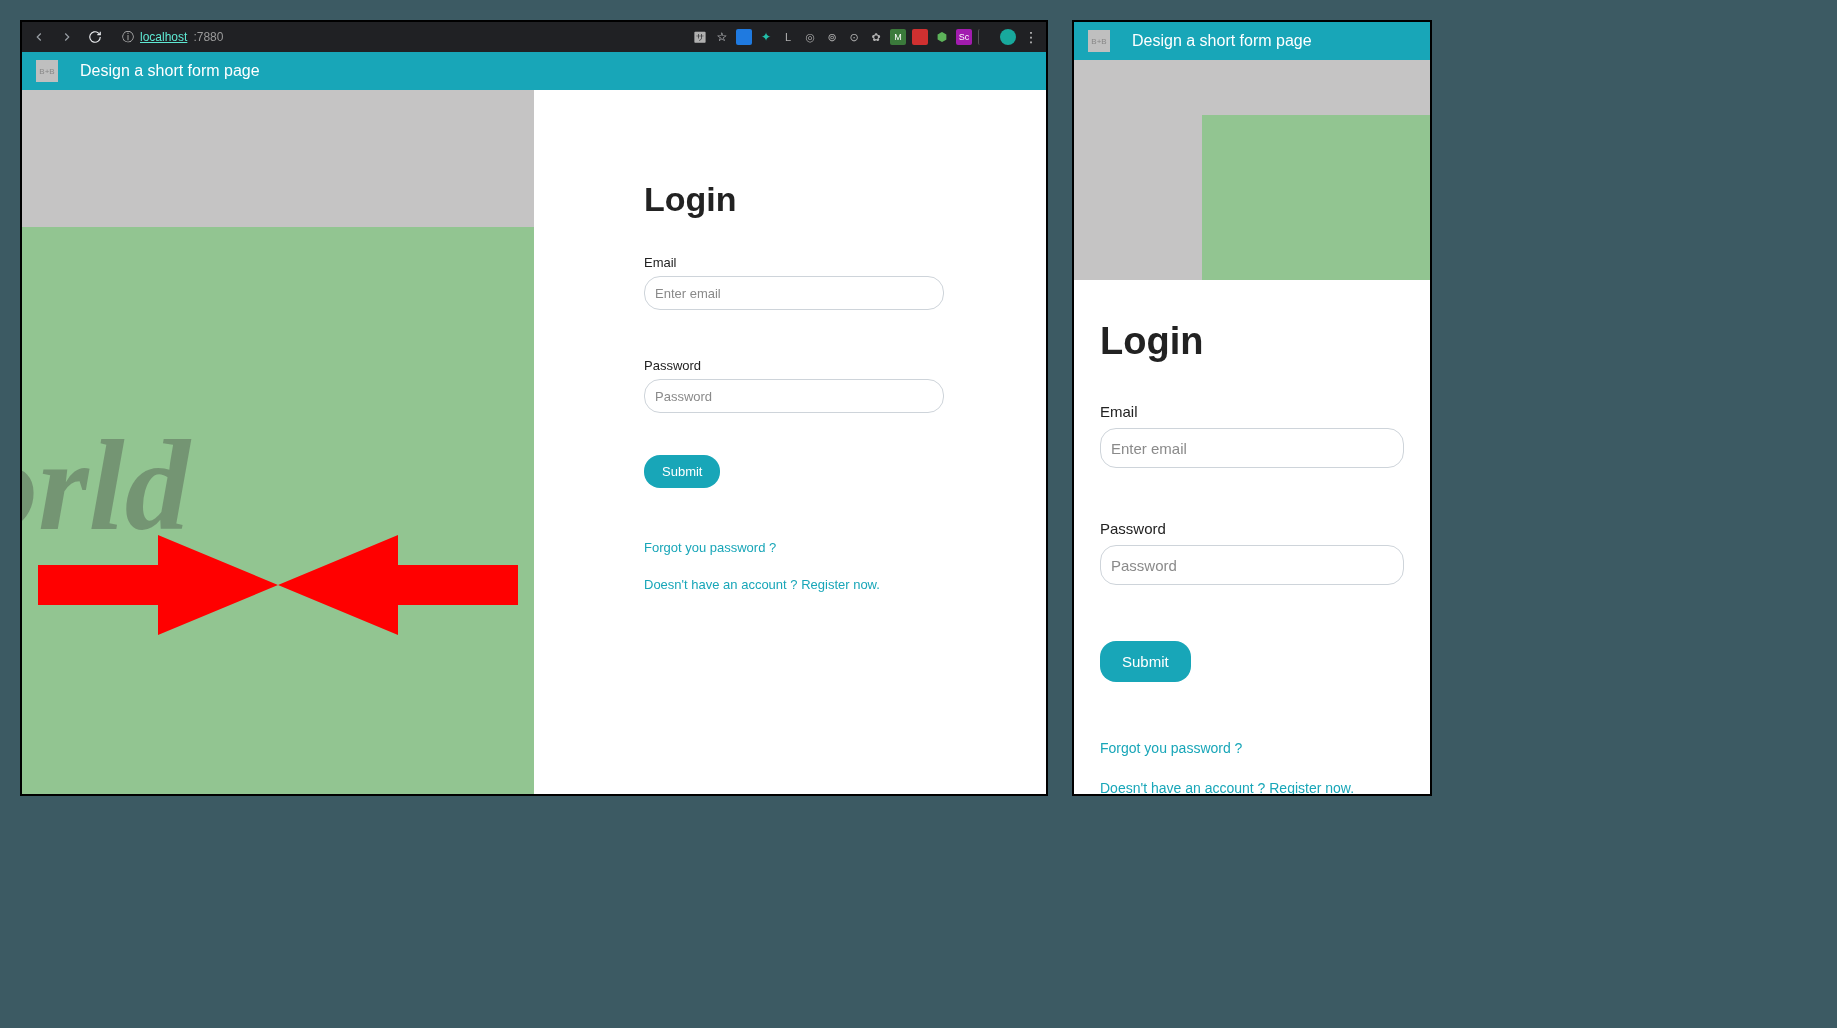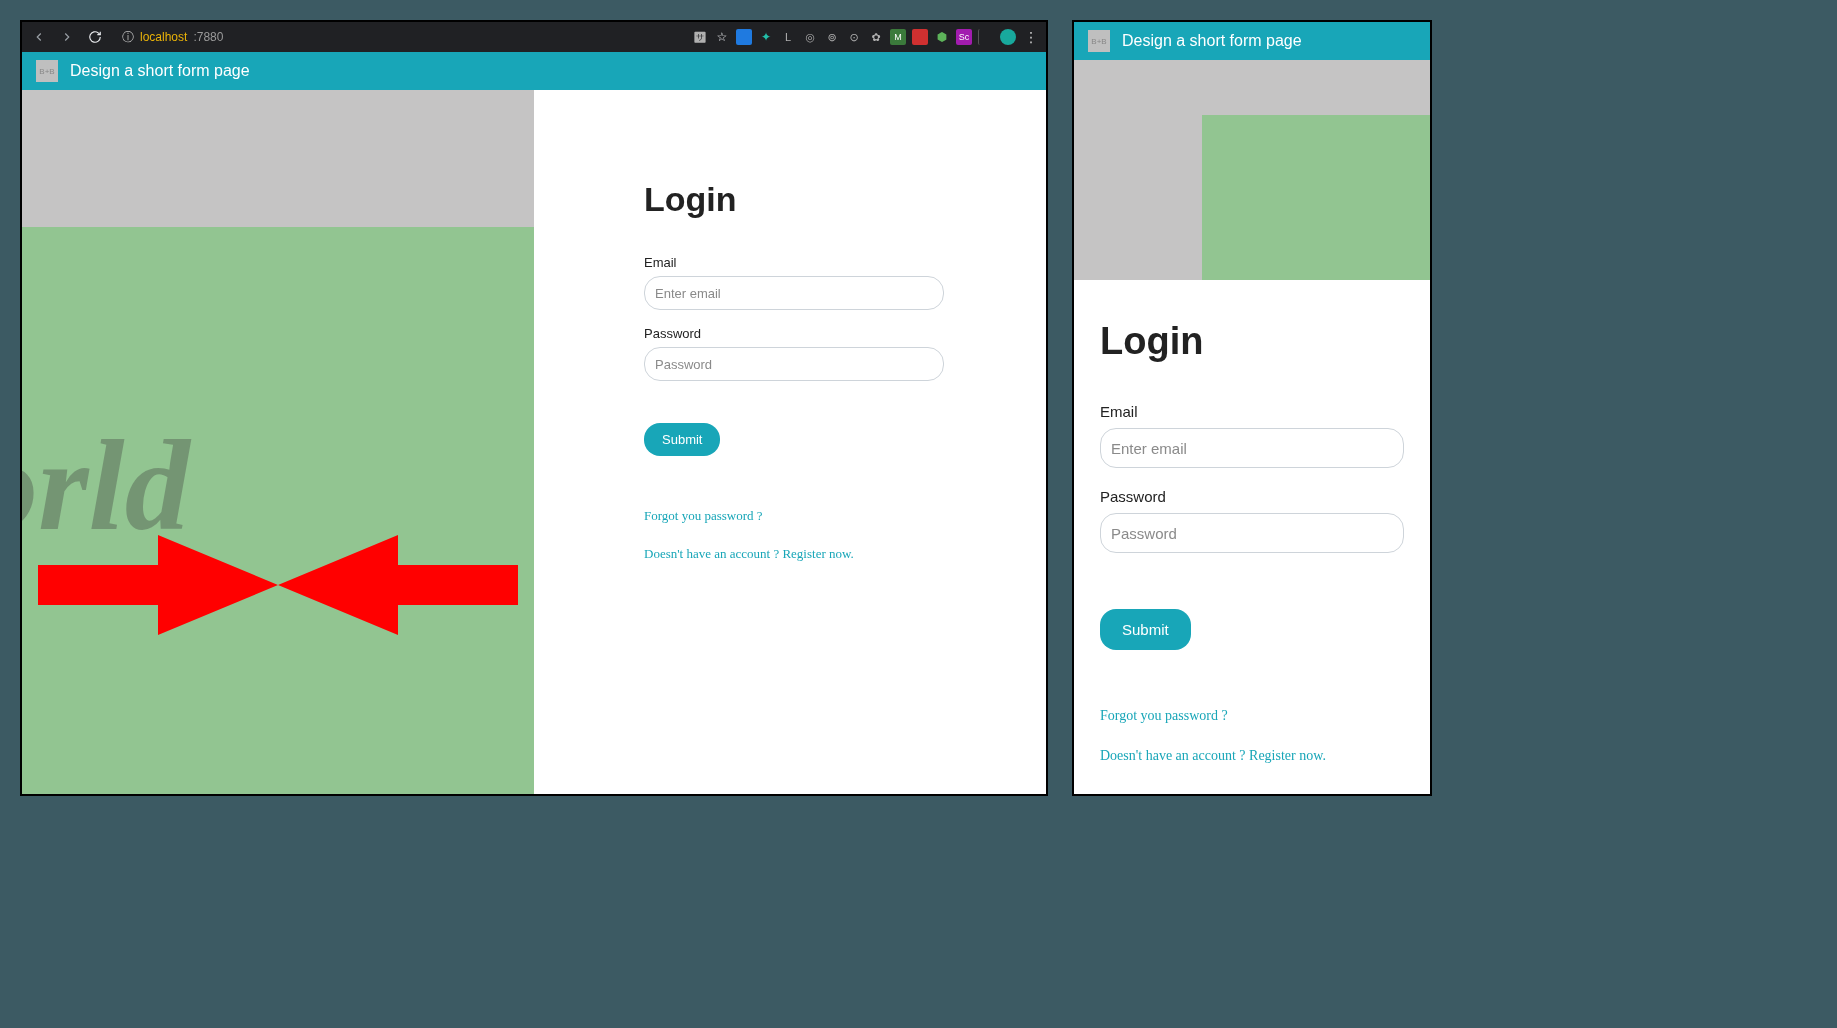--- a/index.html
+++ b/index.html
@@ -44,42 +44,42 @@
   .chrome-nav-btn.active { color: #e8eaed; }
   .url-box {
     height: 22px;
     display: flex; align-items: center;
     gap: 6px;
     padding: 0 10px;
     font-size: 12px;
     color: #bdbdbd;
     white-space: nowrap;
   }
-  .url-host { color: #eab308; }
+  .url-host { color: #5eead4; text-decoration: underline; }
   .url-path { color: #9a9a9a; }
   .chrome-spacer { flex: 1; min-width: 10px; }
   .ext-icon {
     width: 16px; height: 16px;
     border-radius: 2px;
     display: flex; align-items: center; justify-content: center;
   }
   .ext-star  { color:#e8eaed; font-size:12px; }
   .ext-plain { color:#b0b0b0; font-size:11px; }
   .ext-menu  { color:#d0d0d0; font-size:14px; padding:0 2px; }
   .avatar-dot { width:16px; height:16px; border-radius:50%; background:#18a99d;}
 
   
   .app-header {
     background: #18a6b8;
     color: #fff;
     height: 38px;
     display: flex;
     align-items: center;
     padding: 0 14px;
-    gap: 12px;
+    gap: 22px;
     flex-shrink: 0;
   }
   .app-logo {
     width: 22px; height: 22px;
     background: #bfbfbf;
     display: flex; align-items: center; justify-content: center;
     font-size: 8px; color:#888;
   }
   .app-title { font-size: 16px; font-weight: 500; }
 
@@ -129,20 +129,21 @@
     font-size: 34px;
     font-weight: 600;
     color: #222;
     margin-bottom: 36px;
   }
   .form-label {
     font-size: 13px;
     color: #222;
     margin-bottom: 6px;
     display: block;
+    margin-top: 32px;
   }
   .form-input {
     width: 300px;
     max-width: 100%;
     height: 34px;
     border: 1px solid #ced4da;
     border-radius: 16px;
     padding: 0 10px;
     font-size: 13px;
     color: #444;
@@ -152,21 +153,21 @@
   .submit-btn {
     background: #18a6b8;
     color: #fff;
     border: none;
     border-radius: 16px;
     font-size: 13px;
     padding: 9px 18px;
     margin-top: 26px;
     cursor: pointer;
   }
-  .link-block { margin-top: 52px; font-family: Liberation Serif, serif; }
+  .link-block { margin-top: 52px; }
   .text-link {
     display: block;
     color: #18a6b8;
     font-size: 13px;
     text-decoration: none;
     margin-bottom: 22px;
     cursor: pointer;
   }
 
   

